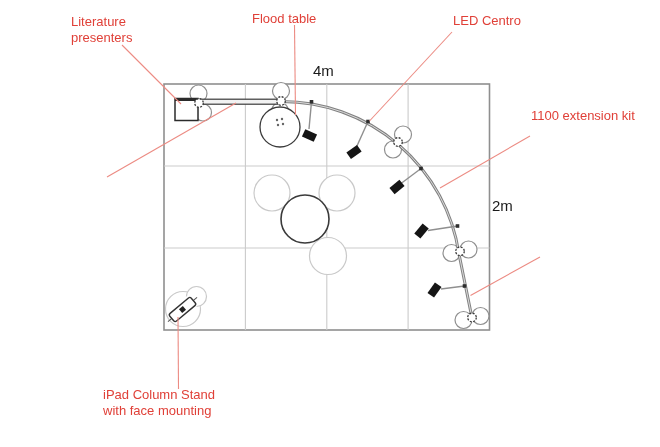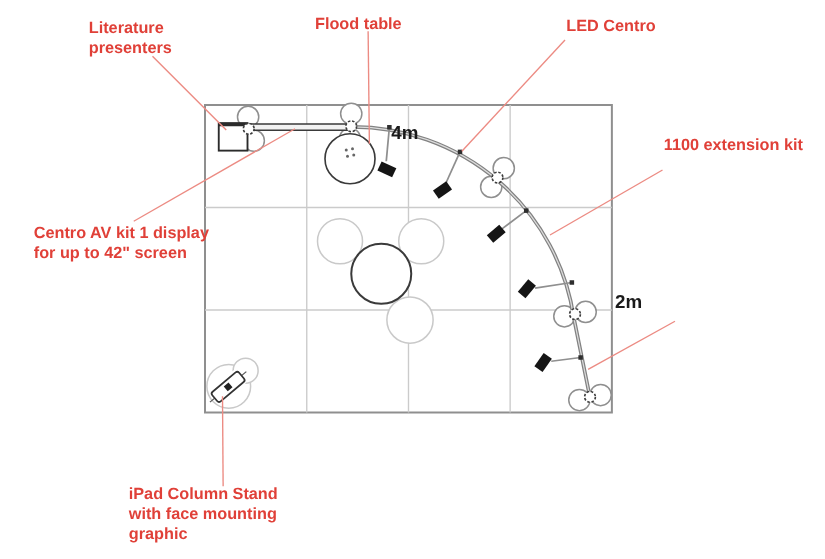--- a/index.html
+++ b/index.html
@@ -7,26 +7,25 @@
     --leader-red:#ec8b83;
     --truss-gray:#828282;
     --grid-gray:#cbcbcb;
     --border-gray:#8f8f8f;
     --ink:#1a1a1a;
   }
   html,body{margin:0;padding:0;background:#fff;}
   .stage{
     position:relative;width:660px;height:447px;background:#fff;overflow:hidden;
     font-family:"Liberation Sans","DejaVu Sans",sans-serif;
-    font-weight:bold;
   }
   .stage svg{position:absolute;left:0;top:0;}
   .lbl{position:absolute;font-size:13px;line-height:16px;white-space:nowrap;}
   .lbl.red{color:var(--label-red);}
-  .lbl.dim{color:var(--ink);font-size:15px;line-height:17px;margin-top:36px;}
+  .lbl.dim{color:var(--ink);font-size:15px;line-height:17px;}
   
   .grid-outer{fill:#fff;stroke:var(--border-gray);stroke-width:1.6;}
   .grid-line{stroke:var(--grid-gray);stroke-width:1.1;}
   .truss-main{fill:none;stroke:var(--truss-gray);stroke-width:3;}
   .truss-hilite{fill:none;stroke:#dcdcdc;stroke-width:1;}
   .lobe{fill:#fff;stroke:#8f8f8f;stroke-width:1.2;}
   .pole{fill:#fff;stroke:#3c3c3c;stroke-width:1.3;stroke-dasharray:2 1.4;}
   .arm{stroke:#8f8f8f;stroke-width:1.4;}
   .node{fill:#2e2e2e;}
   .flood{fill:#151515;}
@@ -173,27 +172,22 @@
 
   <div class="lbl red" style="left:252px;top:11px">Flood table</div>
 
   <div class="lbl red" style="left:453px;top:13px">LED Centro</div>
 
   <div class="lbl red" style="left:531px;top:108px">
     <div>1100 extension kit</div>
   </div>
 
 
-  <div class="lbl red" style="left:27px;top:178px">
-    <div>Centro AV kit 1 display</div>
-    <div>for up to 42" screen</div>
-  </div>
 
   <div class="lbl red" style="left:103px;top:387px">
     <div>iPad Column Stand</div>
     <div>with face mounting</div>
-    <div>graphic</div>
   </div>
 
   <div class="lbl dim" style="left:313px;top:62px">4m</div>
 
   <div class="lbl dim" style="left:492px;top:197px">2m</div>
 </div>
 
 </body></html>

